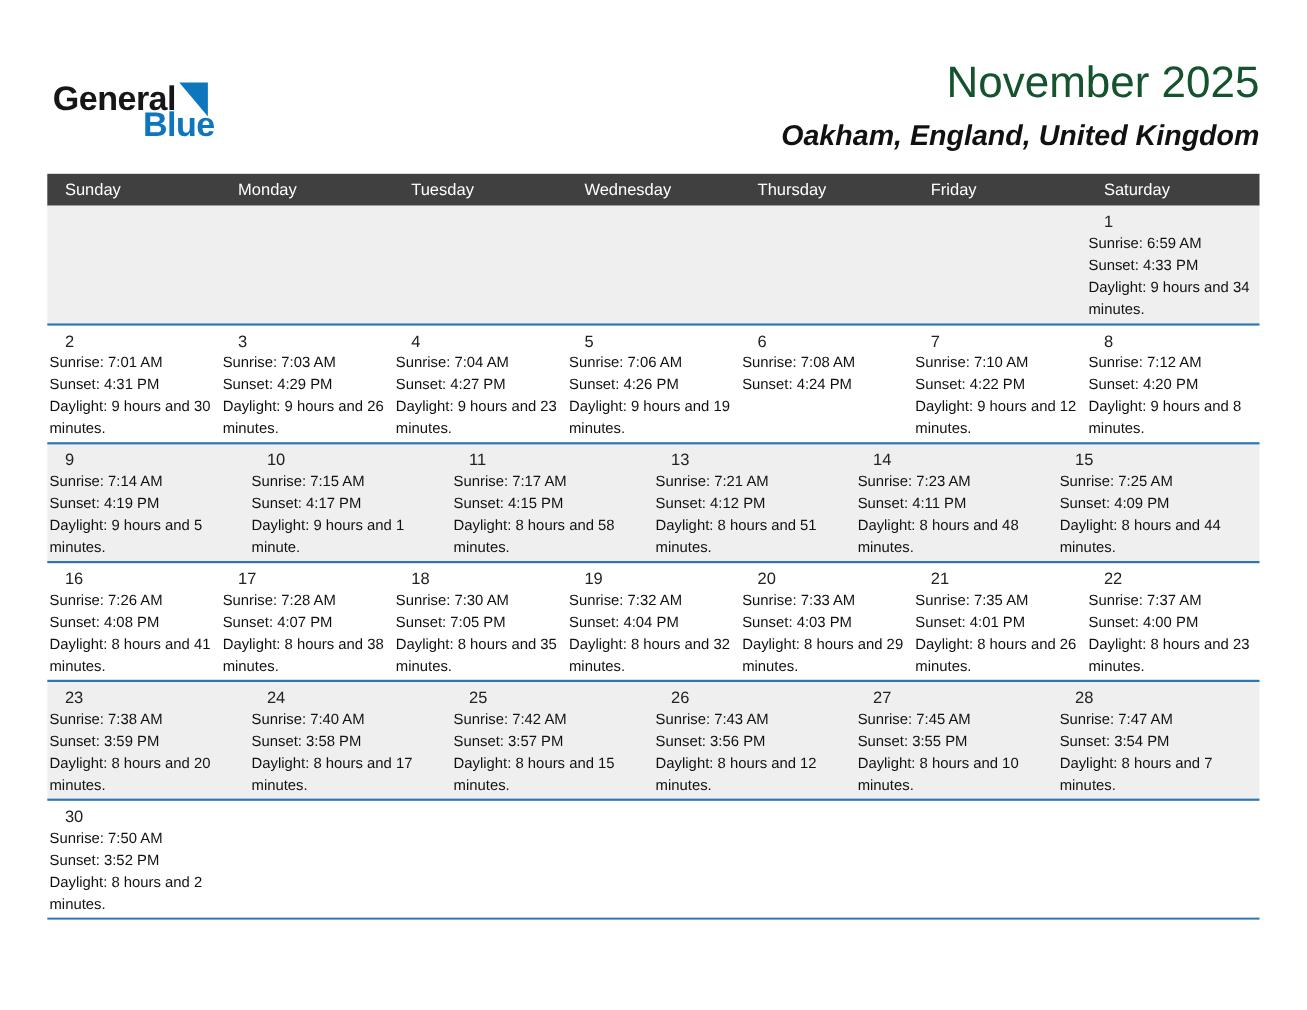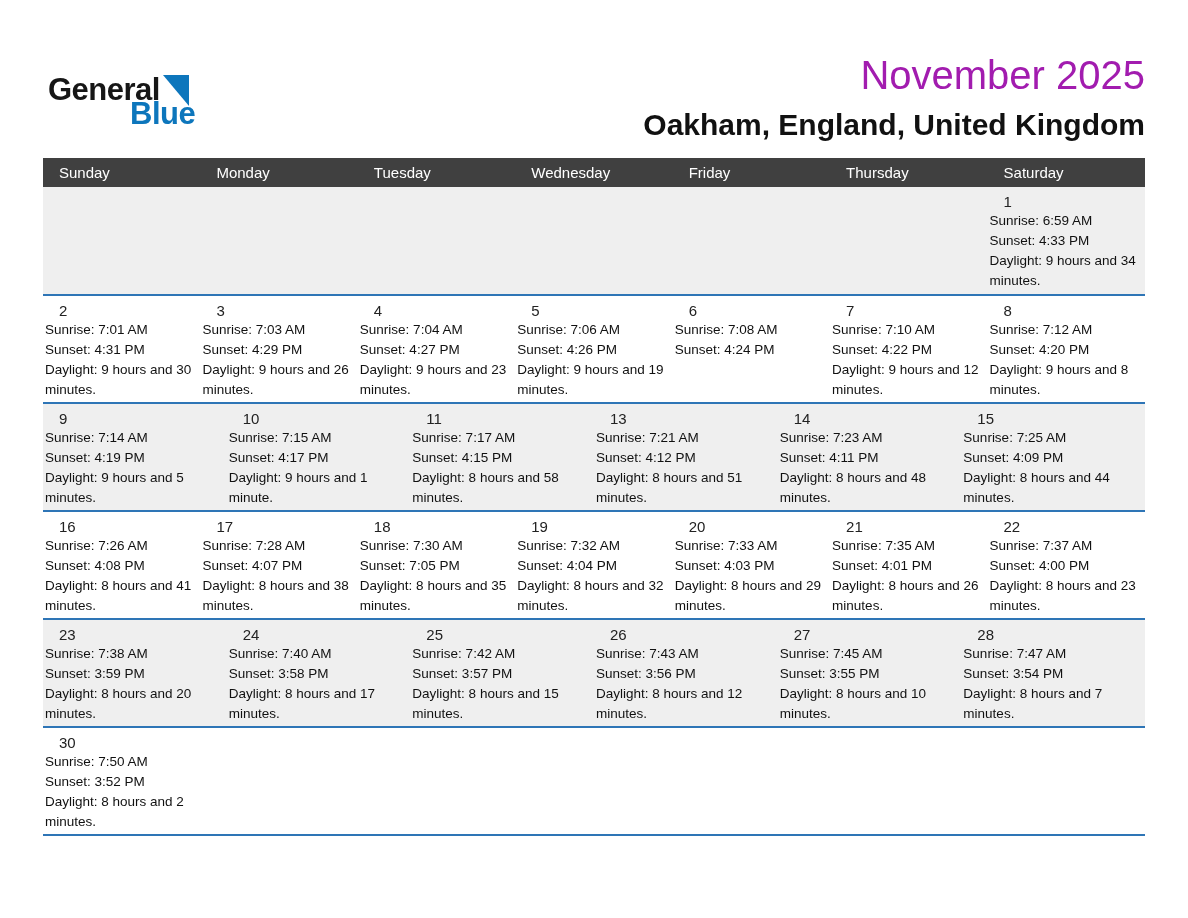--- a/index.html
+++ b/index.html
@@ -14,22 +14,22 @@
 
   .logo { margin-top:74px; }
   .logo-row { display:flex; align-items:flex-start; }
   .logo-general { font-size:31px; font-weight:700; letter-spacing:-0.5px; color:#161616; line-height:32px; }
   .logo-triangle { width:0; height:0; border-top:31px solid #0D76BC;
                    border-left:26px solid transparent; margin-left:3px; margin-top:1px; }
   .logo-blue { font-size:31px; font-weight:700; letter-spacing:-0.5px;
                color:#0D76BC; line-height:30px; margin-left:82px; margin-top:-7px; }
 
   .titles { margin-top:52px; text-align:right; }
-  .month-title { font-size:40px; font-weight:400; line-height:46px; color:#a21caf; }
-  .location { font-size:30px; font-weight:700; margin-top:10px; color:#111; }
+  .month-title { font-size:40px; font-weight:400; line-height:46px; color:#14532d; }
+  .location { font-size:26px; font-weight:700; margin-top:10px; color:#111;font-style:italic; }
 
   
   .calendar { margin:0 43px; border-bottom:2px solid #2E75B6; }
 
   .weekday-row { display:flex; background:#404040; }
   .weekday-cell { flex:1 1 0; color:#ffffff; font-size:15px; font-weight:400;
                   padding:6px 4px 6px 16px; white-space:nowrap; overflow:hidden; }
 
   .week-row { display:flex; min-height:107px; background:#ffffff; }
   .week-row + .week-row { border-top:2px solid #2E75B6; }
@@ -58,22 +58,22 @@
       <div class="location">Oakham, England, United Kingdom</div>
     </div>
   </div>
 
   <div class="calendar">
     <div class="weekday-row">
         <div class="weekday-cell">Sunday</div>
         <div class="weekday-cell">Monday</div>
         <div class="weekday-cell">Tuesday</div>
         <div class="weekday-cell">Wednesday</div>
+        <div class="weekday-cell">Thursday</div>
         <div class="weekday-cell">Friday</div>
-        <div class="weekday-cell">Thursday</div>
         <div class="weekday-cell">Saturday</div>
       </div>
     <div>
         <div class="week-row shaded">
           <div class="day-cell"></div>
           <div class="day-cell"></div>
           <div class="day-cell"></div>
           <div class="day-cell"></div>
           <div class="day-cell"></div>
           <div class="day-cell"></div>

